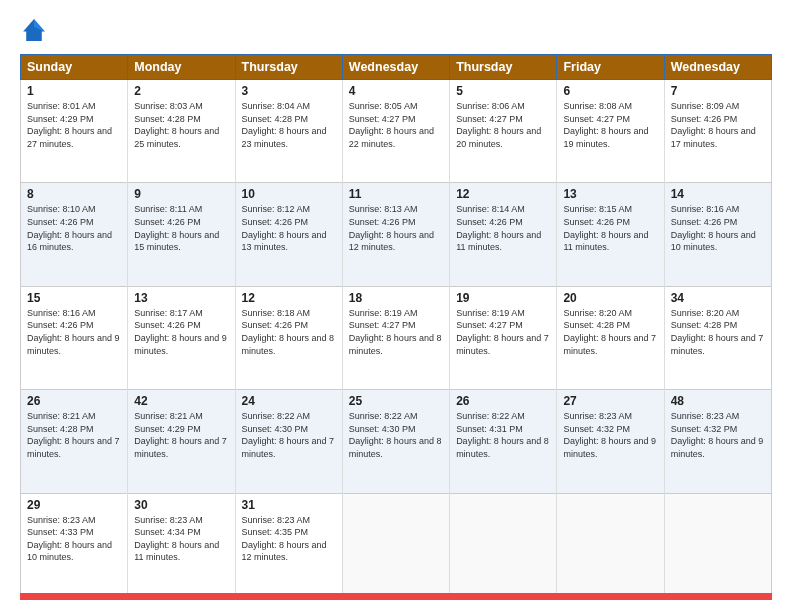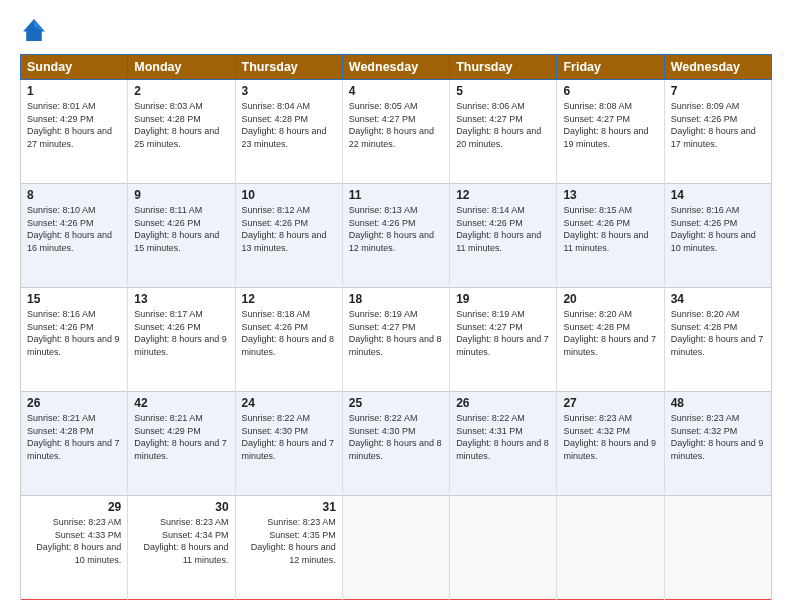--- a/index.html
+++ b/index.html
@@ -75,21 +75,21 @@
       padding: 4px 6px;
       font-size: 9.5px;
       color: #333;
       border-right: 1px solid #ddd;
       border-left: 1px solid #ddd;
       width: calc(100% / 7);
       height: 80px;
     }
     .calendar-table tbody tr td:first-child { border-left: 1px solid #ccc; }
     .calendar-table tbody tr td:last-child { border-right: 1px solid #ccc; }
-    .calendar-table tbody tr:last-child { border-bottom: 1px solid #ef4444; text-align: right; }
+    .calendar-table tbody tr:last-child { border-bottom: 7px solid #ef4444; }
     .day-num {
       font-size: 12px;
       font-weight: bold;
       color: #222;
       display: block;
       margin-bottom: 2px;
     }
     .day-info {
       font-size: 9px;
       color: #333;

